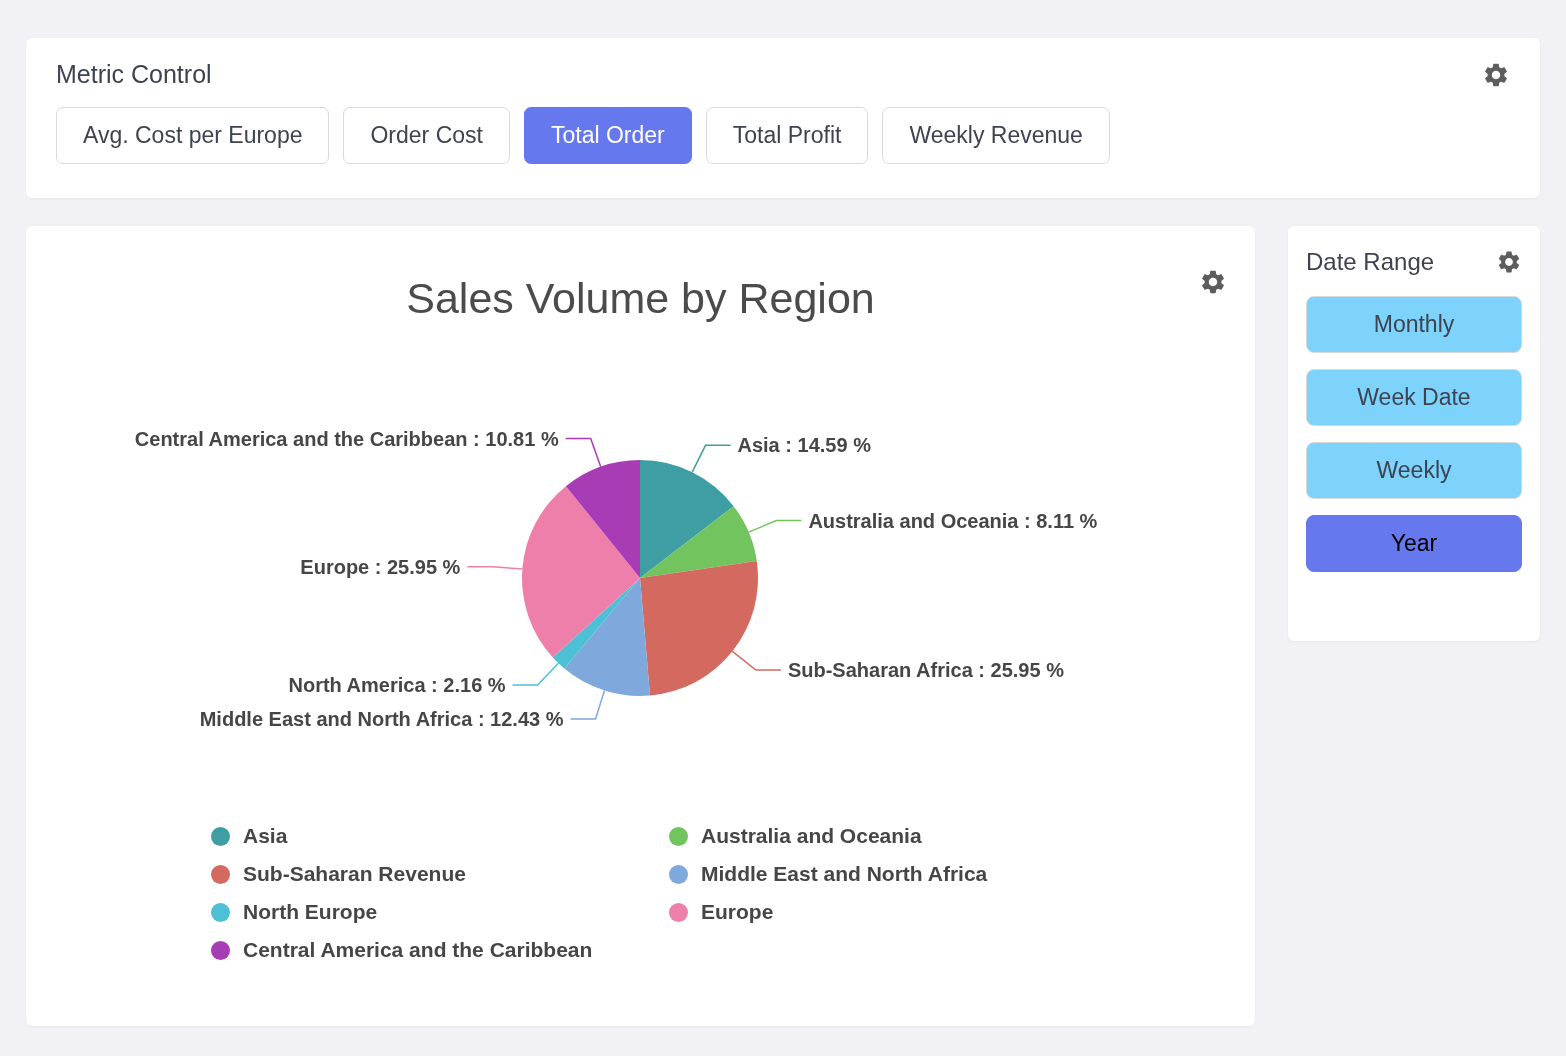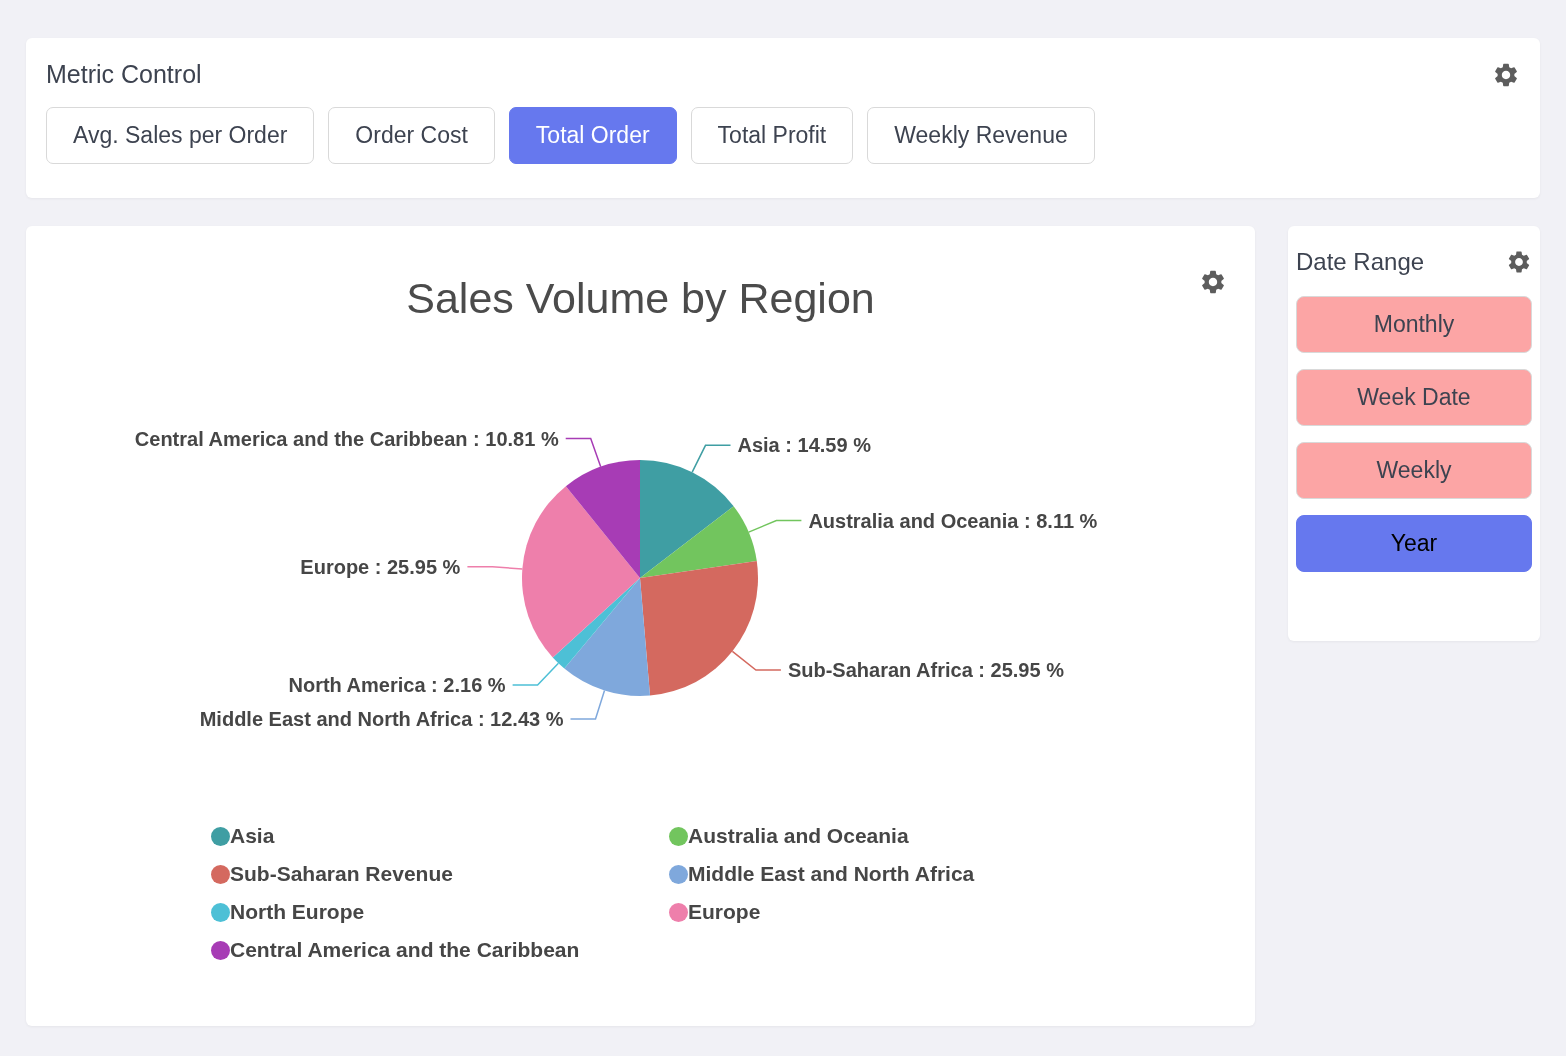--- a/index.html
+++ b/index.html
@@ -11,21 +11,21 @@
     position:relative;
     overflow:hidden;
   }
   .card {
     position:absolute;
     background:#ffffff;
     border-radius:6px;
     box-shadow:0 1px 3px rgba(0,0,0,0.05);
   }
   
-  .top-card { left:26px; top:38px; width:1514px; height:160px; padding:22px 20px; }
+  .top-card { left:26px; top:38px; width:1514px; height:160px; padding:22px 30px; }
   .card-header { display:flex; align-items:center; justify-content:space-between; }
   .card-title { font-size:25px; color:#3d4350; }
   .gear { width:28px; height:28px; cursor:pointer; flex:none; }
   .gear svg { width:100%; height:100%; fill:#5d5d5d; }
   .pill-row { margin-top:18px; display:flex; gap:14px; }
   .pill {
     font-family:inherit;
     font-size:23px; color:#3d4350;
     background:#ffffff;
     border:1px solid #d9d9d9;
@@ -40,52 +40,52 @@
     position:absolute; left:0; top:48px; width:100%;
     text-align:center; font-size:43px; color:#4b4b4b;
   }
   .main-gear { position:absolute; right:28px; top:42px; }
   .chart-svg { position:absolute; left:0; top:160px; width:1229px; height:430px; }
   .pie-label { font-size:20px; font-weight:bold; fill:#464646; font-family:"Liberation Sans",sans-serif; }
   .legend {
     position:absolute; left:185px; top:598px;
     display:grid; grid-template-columns:458px auto; row-gap:14px;
   }
-  .legend-item { display:flex; align-items:center; height:24px; cursor:pointer; }
+  .legend-item { display:flex; align-items:center; gap:13px; height:24px; cursor:pointer; }
   .legend-dot { width:19px; height:19px; border-radius:50%; flex:none; }
   .legend-label { font-size:21px; font-weight:bold; color:#464646; }
   
-  .side-card { left:1288px; top:226px; width:252px; height:415px; padding:22px 8px; }
+  .side-card { left:1288px; top:226px; width:252px; height:415px; padding:22px 18px; }
   .side-title { font-size:24px; color:#3d4350; }
   .range-col { margin-top:20px; display:flex; flex-direction:column; gap:16px; }
   .range-btn {
     font-family:inherit;
     font-size:23px; color:#3d4350;
-    background:#fca5a5;
+    background:#7dd3fc;
     border:1px solid #d9d9d9;
     border-radius:8px;
     height:57px; width:100%;
     cursor:pointer;
   }
   .range-btn.selected { background:var(--accent); border-color:var(--accent); color:#000000; }
 </style>
 </head>
 <body>
 
 <div class="card top-card">
   <div class="card-header">
     <div class="card-title">Metric Control</div>
     <span class="gear">
       <svg viewBox="0 0 24 24">
           <path d="M19.14 12.94c.04-.3.06-.61.06-.94 0-.32-.02-.64-.07-.94l2.03-1.58a.49.49 0 0 0 .12-.61l-1.92-3.32a.488.488 0 0 0-.59-.22l-2.39.96c-.5-.38-1.03-.7-1.62-.94l-.36-2.54a.484.484 0 0 0-.48-.41h-3.84c-.24 0-.43.17-.47.41l-.36 2.54c-.59.24-1.13.57-1.62.94l-2.39-.96c-.22-.08-.47 0-.59.22L2.74 8.87c-.12.21-.08.47.12.61l2.03 1.58c-.05.3-.09.63-.09.94s.02.64.07.94l-2.03 1.58a.49.49 0 0 0-.12.61l1.92 3.32c.12.22.37.29.59.22l2.39-.96c.5.38 1.03.7 1.62.94l.36 2.54c.05.24.24.41.48.41h3.84c.24 0 .44-.17.47-.41l.36-2.54c.59-.24 1.13-.56 1.62-.94l2.39.96c.22.08.47 0 .59-.22l1.92-3.32c.12-.22.07-.47-.12-.61l-2.01-1.58zM12 15.6c-1.98 0-3.6-1.62-3.6-3.6s1.62-3.6 3.6-3.6 3.6 1.62 3.6 3.6-1.62 3.6-3.6 3.6z"></path>
         </svg>
     </span>
   </div>
   <div class="pill-row">
-      <button class="pill">Avg. Sales per Order</button>
+      <button class="pill">Avg. Cost per Europe</button>
       <button class="pill">Order Cost</button>
       <button class="pill selected">Total Order</button>
       <button class="pill">Total Profit</button>
       <button class="pill">Weekly Revenue</button>
     </div>
 </div>
 
 <div class="card main-card">
   <div class="chart-title">Sales Volume by Region</div>
   <span class="gear main-gear">

